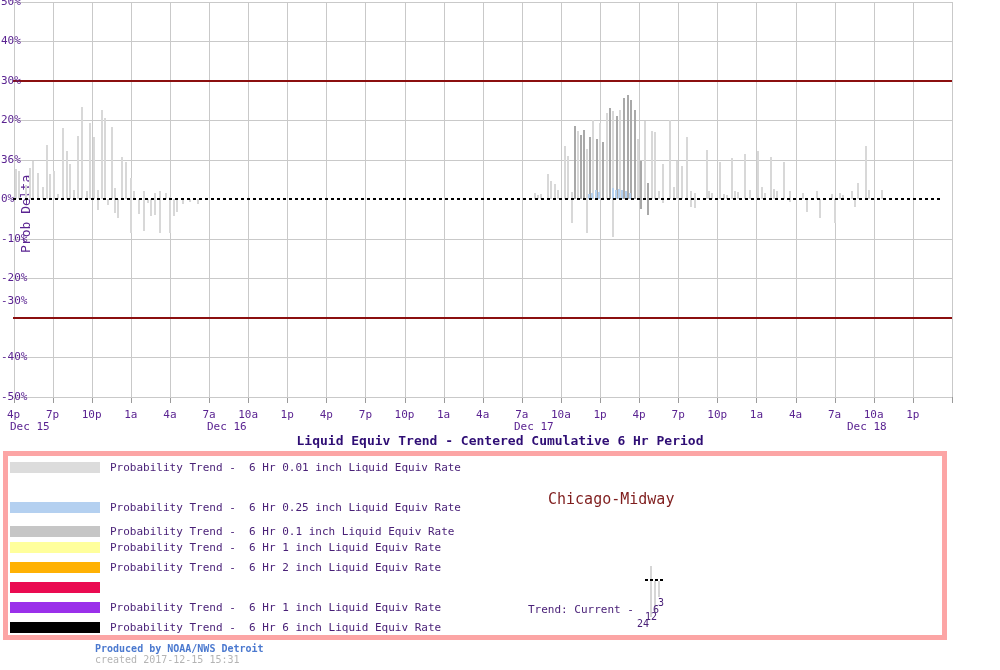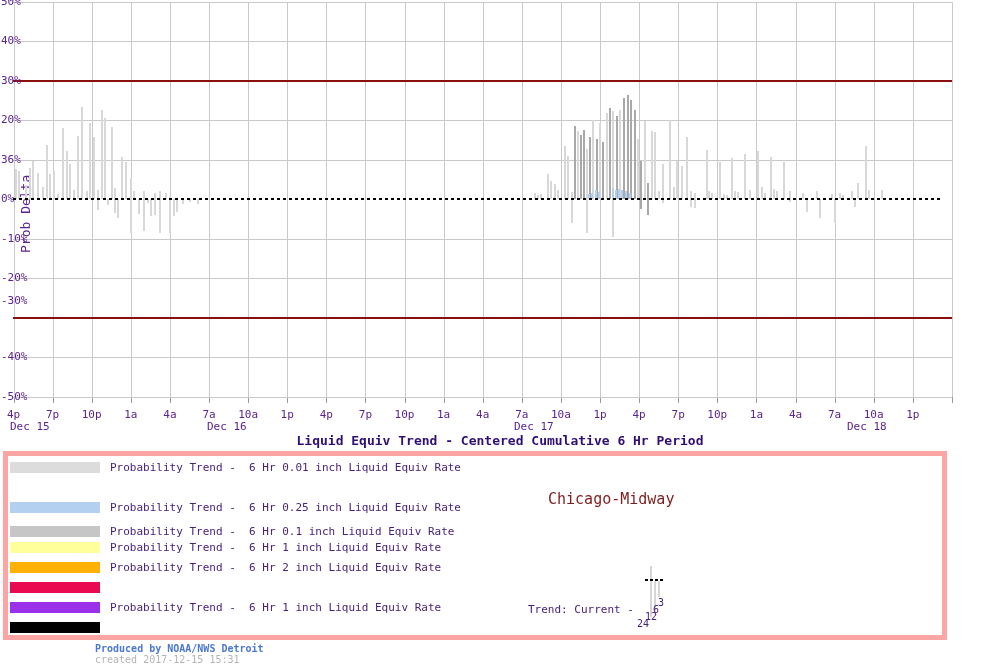--- a/index.html
+++ b/index.html
@@ -297,20 +297,21 @@
       </div>
       <div class="lrow" style="top: 124px; width: 920px;">
         <div class="lswatch" style="background: rgb(234, 10, 81);"></div>
       </div>
       <div class="lrow" style="top: 144px; width: 920px;">
         <div class="lswatch" style="background: rgb(154, 48, 234);"></div>
         <div class="llabel">Probability Trend -  6 Hr 1 inch Liquid Equiv Rate</div>
       </div>
       <div class="lrow" style="top: 164px; width: 920px;">
         <div class="lswatch" style="background: rgb(0, 0, 0);"></div>
+        <div class="llabel">Probability Trend -  6 Hr 6 inch Liquid Equiv Rate</div>
       </div>
     </div>
   <div class="station">Chicago-Midway</div>
   <div class="trendlab">Trend: Current -</div>
   <div id="trend-inset">
       <div class="insetbar" style="left: 650px; top: 566px; height: 14px;"></div>
       <div class="insetdash" style="left: 645px; top: 579px; width: 19px;"></div>
       <div class="insetbar" style="left: 650px; top: 581px; height: 36px;"></div>
       <div class="insetbar" style="left: 654px; top: 581px; height: 31px;"></div>
       <div class="insetbar" style="left: 658px; top: 581px; height: 16px;"></div>

